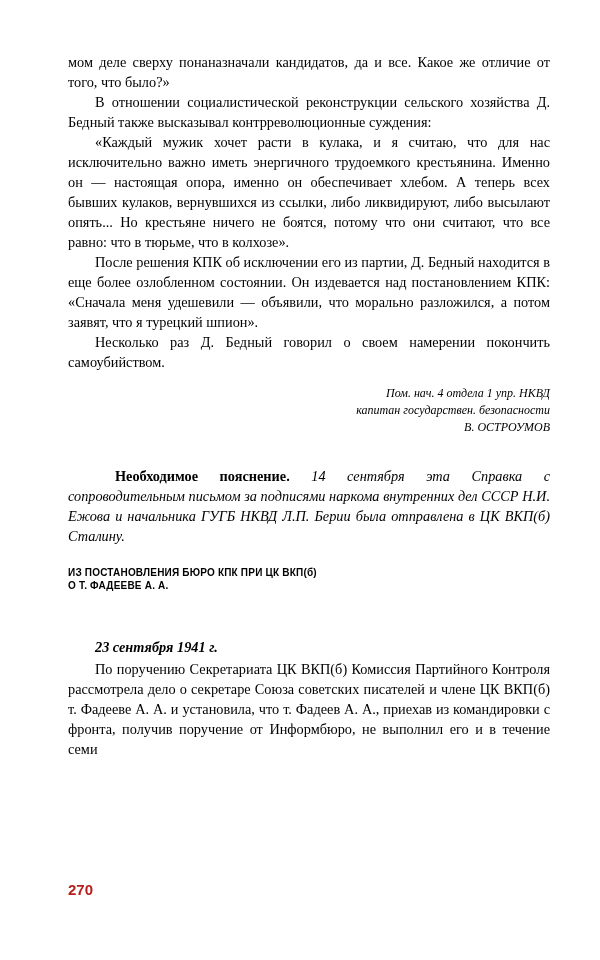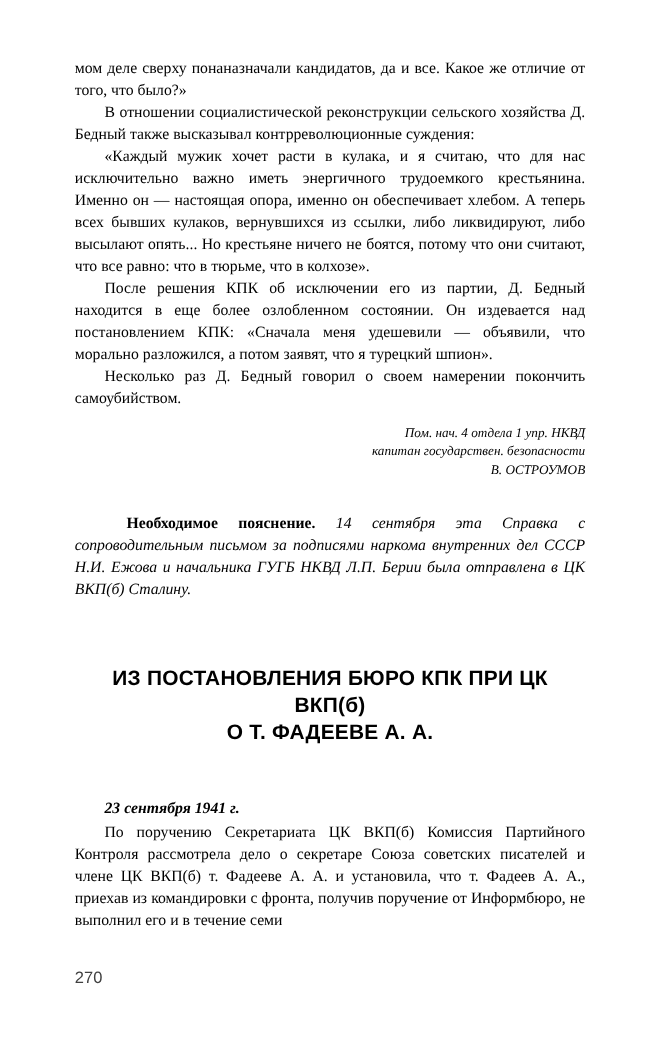--- a/index.html
+++ b/index.html
@@ -12,21 +12,21 @@
     height: 960px;
     overflow: hidden;
     font-family: "Liberation Serif", serif;
     color: #000000;
   }
   .page {
     position: relative;
     width: 600px;
     height: 960px;
     box-sizing: border-box;
-    padding: 52px 68px 0 68px;
+    padding: 52px 50px 0 68px;
   }
   .body-text {
     font-family: "Liberation Serif", serif;
     font-size: 14.3px;
     line-height: 1.40;
     text-align: justify;
     text-justify: inter-word;
     hyphens: manual;
     margin: 0;
   }
@@ -56,25 +56,25 @@
   }
   .note-label {
     font-weight: bold;
     font-style: normal;
     margin-left: 20px;
   }
   .note-text {
     font-style: italic;
   }
   .section-heading {
-    margin-top: 60px;
-    text-align: center;
+    margin-top: 20px;
+    text-align: left;
     font-family: "Liberation Sans", sans-serif;
     font-weight: bold;
-    font-size: 19px;
+    font-size: 10px;
     line-height: 1.30;
     letter-spacing: 0.2px;
   }
   .heading-line {
     display: block;
   }
   .date-line {
     margin-top: 45px;
     text-indent: 27px;
     font-weight: bold;
@@ -82,23 +82,23 @@
     font-size: 14.3px;
   }
   .after-heading {
     margin-top: 2px;
   }
   .page-number {
     position: absolute;
     left: 68px;
     bottom: 62px;
     font-family: "Liberation Sans", sans-serif;
-    font-weight: normal;
+    font-weight: bold;
     font-size: 15px;
-    color: #404040;
+    color: #b91c1c;
   }
 </style>
 </head>
 <body>
 
 <div class="page">
 
   <div class="body-text">
 
     <p class="para cont">мом деле сверху понаназначали кандидатов, да и все. Какое же отличие от того, что было?»</p>

